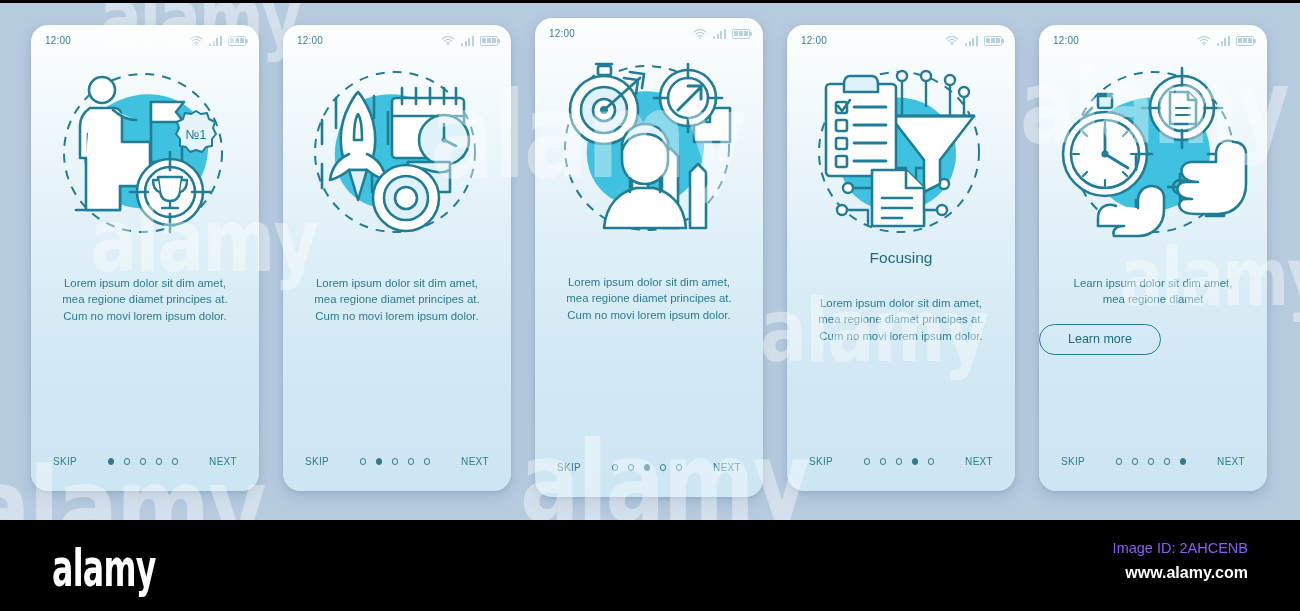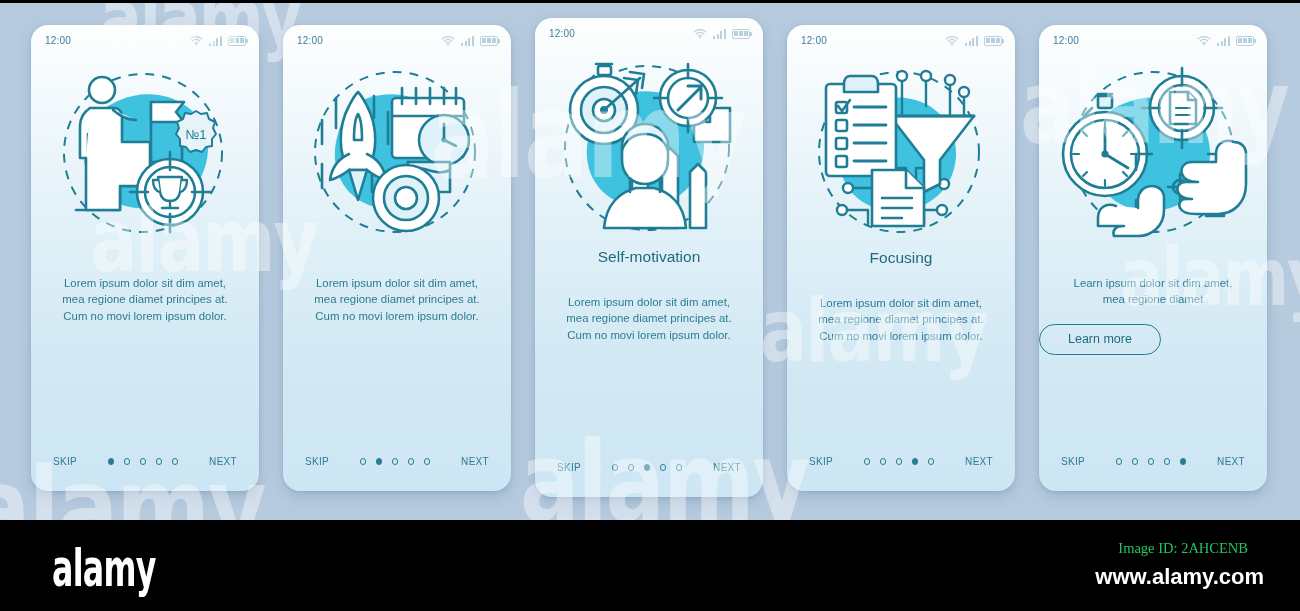--- a/index.html
+++ b/index.html
@@ -141,27 +141,27 @@
   }
   .alamy-logo {
     position: absolute; left: 52px; top: 18px;
     font-family: "DejaVu Sans", sans-serif;
     font-weight: 700; font-size: 44px; color: #fff;
     letter-spacing: -1px; transform: scaleX(.72) scaleY(1.16);
     transform-origin: left top;
   }
   .imgid {
     position: absolute; right: 52px; top: 20px;
-    color: #22c55e; font-size: 14.5px;
-    font-family: Liberation Serif, serif;
+    color: #8b5cf6; font-size: 14.5px;
+    font-family: Liberation Sans, sans-serif;
     margin-left: 22px;
   }
   .weburl {
-    position: absolute; right: 36px; top: 44px;
-    color: #fff; font-size: 22px; font-weight: 700;
+    position: absolute; right: 52px; top: 44px;
+    color: #fff; font-size: 16px; font-weight: 700;
     font-family: "Liberation Sans", sans-serif;
   }
   .topline { position: absolute; left:0; top:0; width:1300px; height:3px; background:#000; z-index: 11;}
 </style>
 </head>
 <body>
 
 <div class="topline"></div>
 
 <div class="wm-layer">
@@ -428,21 +428,20 @@
           <g fill="#fff" stroke="#1f7e95" stroke-width="2.6" stroke-linejoin="round" stroke-linecap="round">
             <path d="M50 176 C52 152 66 140 82 136 L100 136 C116 140 130 152 132 176 Z"></path>
             <path d="M76 120 L76 140 M106 120 L106 140"></path>
             <path d="M68 100 C68 84 78 74 91 74 C104 74 114 84 114 100 L114 108 C114 122 104 132 91 132 C78 132 68 122 68 108 Z"></path>
             <path d="M68 98 C72 88 80 82 91 82 C102 82 110 88 114 98 L114 90 C110 78 102 72 91 72 C80 72 70 80 68 92 Z" fill="#dff1f9"></path>
           </g>
         </g>
       </svg>
     </div>
 
-    <div class="card-title">Self-motivation</div>
     <div class="card-desc">Lorem ipsum dolor sit dim amet, mea regione diamet principes at. Cum no movi lorem ipsum dolor.</div>
     <div class="spacer"></div>
     <div class="nav">
       <span class="nav-link">SKIP</span>
       <span class="dots">
         <span class="dot"></span>
         <span class="dot"></span>
         <span class="dot on"></span>
         <span class="dot"></span>
         <span class="dot"></span>

